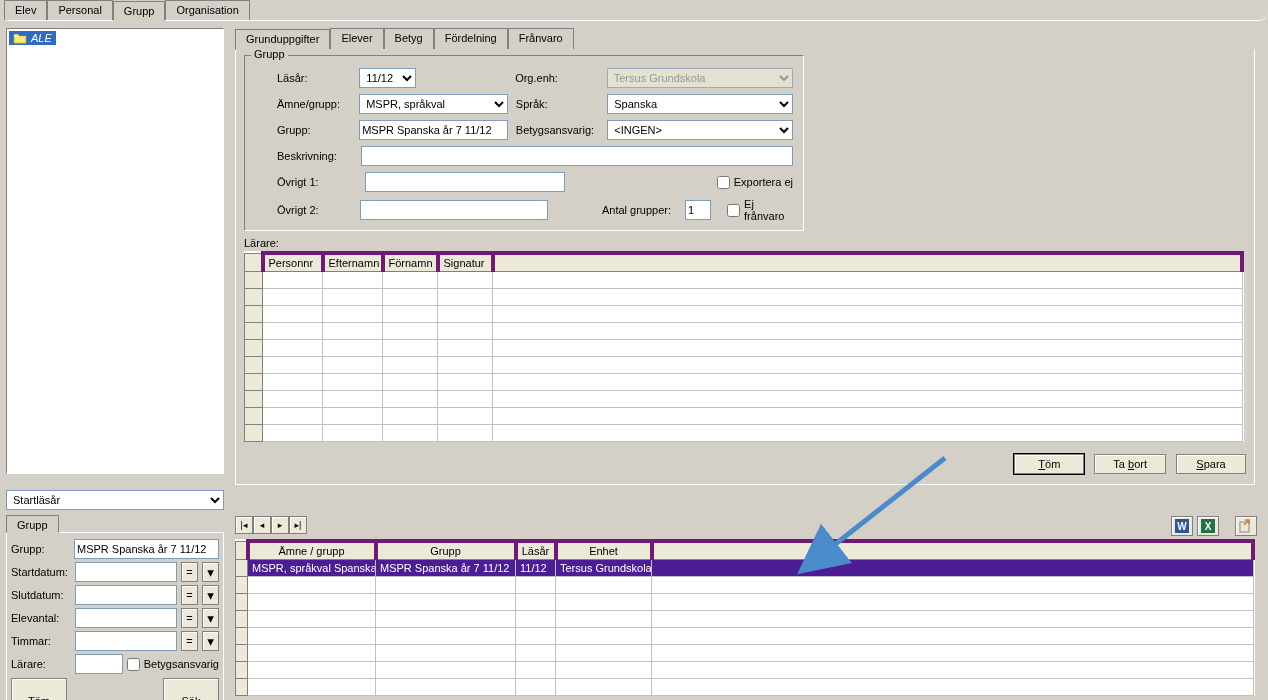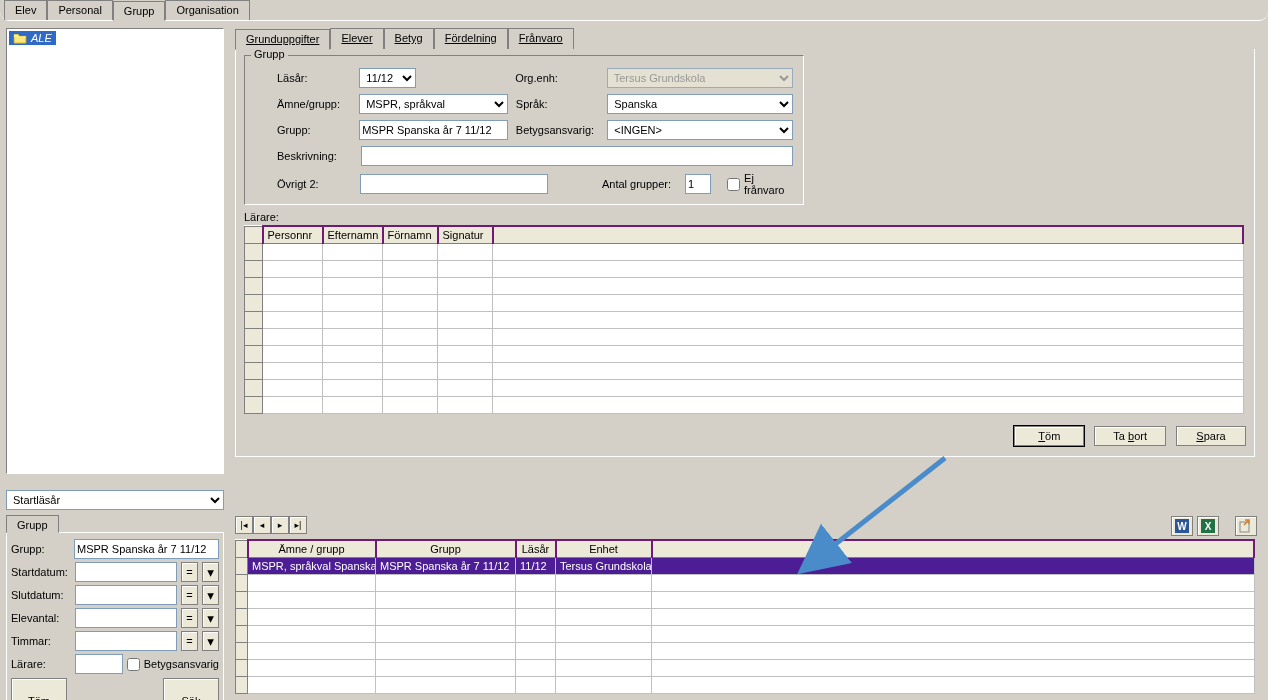--- a/index.html
+++ b/index.html
@@ -61,21 +61,21 @@
 }
 .tree-item svg { width: 14px; height: 12px; }
 
 
 .main-panel {
   position: absolute;
   left: 235px;
   top: 28px;
   width: 1020px;
 }
-.inner-tabs-row { display: flex; height: 21px; text-decoration: underline; }
+.inner-tabs-row { display: flex; height: 21px; }
 .panel-body {
   border: 1px solid #fff;
   border-top: none;
   background: #d4d0c8;
   padding: 6px 8px 10px 8px;
 }
 
 
 .fieldset {
   border: 1px solid #808080;
@@ -120,21 +120,21 @@
   border: 1px solid #c0c0c0;
   font-weight: normal;
   padding: 2px 4px;
   height: 17px;
   text-align: left;
   overflow: hidden;
   white-space: nowrap;
 }
 .grid th {
   background: #ece9d8;
-  border: 2px solid #701a75;
+  border: 4px solid #701a75;
   border-bottom: 1px solid #808080;
 }
 .grid .rowhdr { background:#ece9d8; width:15px; border:1px solid #808080;}
 .grid tr.selected td { background:#4c1d95; color:#fff; }
 
 
 .btn {
   font: inherit;
   background: #ece9d8;
   border: 1px solid #808080;
@@ -233,20 +233,29 @@
         <input type="text" class="w160" value="MSPR Spanska år 7 11/12" style="">
         <label class="col2-label">Betygsansvarig:</label>
         <select class="w200"><option>&lt;INGEN&gt;</option></select>
       </div>
 
       <div class="form-row">
         <label>Beskrivning:</label>
         <input type="text" class="w456" value="" style="">
       </div>
 
+      <div class="form-row">
+        <label>Övrigt 1:</label>
+        <input type="text" class="w200" value="" style="">
+        <div style="flex:1;"></div>
+        <div class="checkbox-wrap">
+          <input type="checkbox" style="">
+          <span>Exportera ej</span>
+        </div>
+      </div>
 
       <div class="form-row" style="margin-bottom:0;">
         <label>Övrigt 2:</label>
         <input type="text" class="w200" value="" style="">
         <div style="width:40px;"></div>
         <label>Antal grupper:</label>
         <input type="text" style="width: 26px;" value="1">
         <div style="flex:1;"></div>
         <div class="checkbox-wrap">
           <input type="checkbox" style="">

